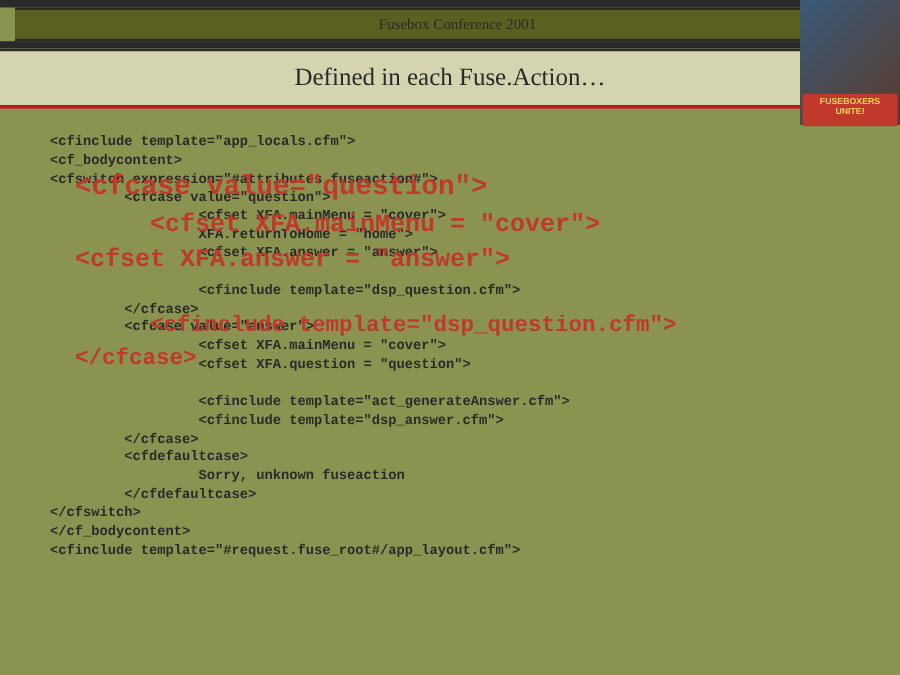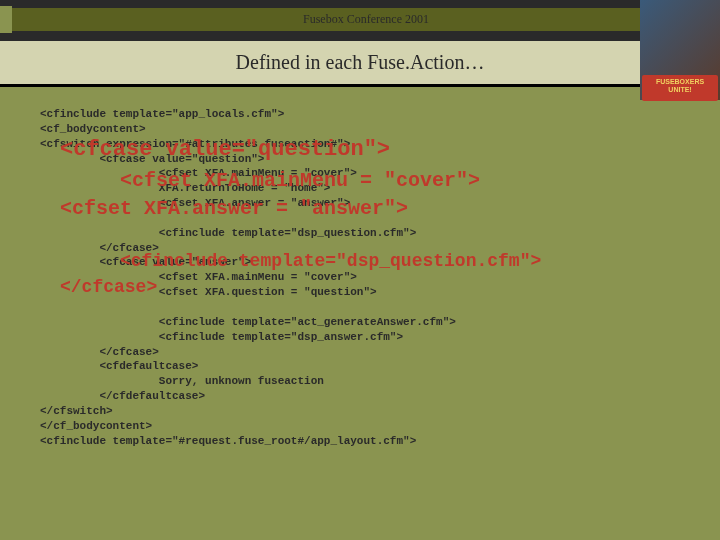--- a/index.html
+++ b/index.html
@@ -22,21 +22,21 @@
     font-family: Georgia, serif;
     margin-left: 12px;
   }
   .header-dark {
     background: #2a2a2a;
     height: 6px;
   }
   .title-band {
     background: #d4d4b0;
     border-top: 2px solid #2a2a2a;
-    border-bottom: 3px solid #000000;
+    border-bottom: 3px solid #b91c1c;
     text-align: center;
     padding: 10px 0;
     font-size: 20px;
     color: #2a2a2a;
     font-family: Georgia, serif;
   }
   .content {
     position: relative;
     padding: 20px 40px;
     font-family: "Courier New", monospace;

